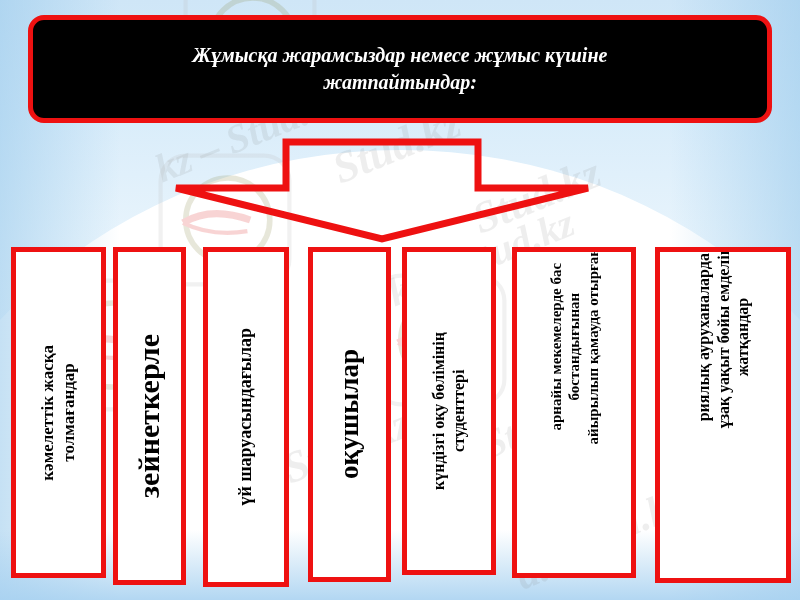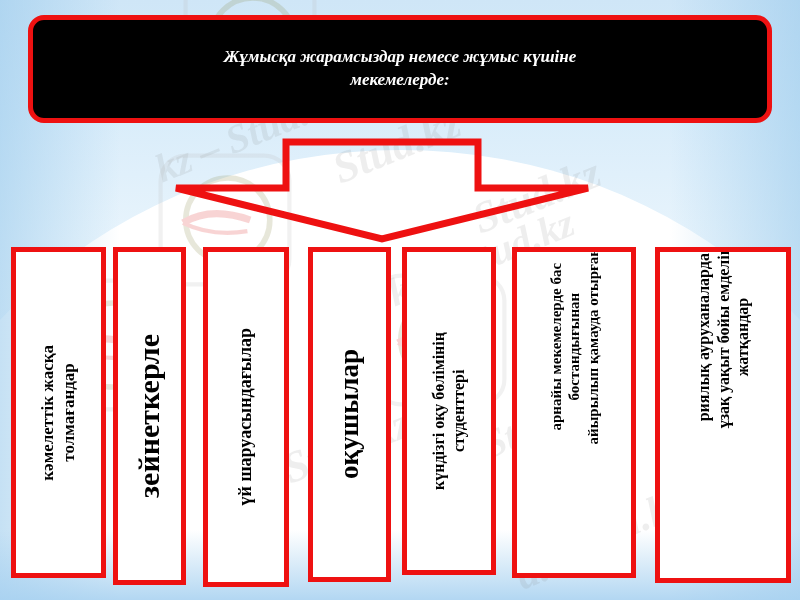--- a/index.html
+++ b/index.html
@@ -88,21 +88,21 @@
     display: flex;
     align-items: center;
     justify-content: center;
     z-index: 5;
   }
   #title-text {
     color: #ffffff;
     font-family: "Liberation Serif", serif;
     font-style: italic;
     font-weight: bold;
-    font-size: 17px;
+    font-size: 20px;
     line-height: 1.33;
     text-align: center;
     padding: 0 26px;
   }
 
   
   #down-arrow {
     position: absolute;
     left: 172px;
     top: 138px;
@@ -184,21 +184,21 @@
     <rect x="4" y="4" width="92" height="92" rx="18" ry="18" fill="none" stroke="#bcbcbc" stroke-width="3"></rect>
     <circle cx="52" cy="50" r="30" fill="none" stroke="#8a8a4a" stroke-width="4"></circle>
     <path d="M20 52 Q40 40 68 50" fill="none" stroke="#e03030" stroke-width="5"></path>
     <path d="M20 52 Q40 62 66 58" fill="none" stroke="#e03030" stroke-width="3"></path>
   </svg>
 
   <div id="title-banner">
     <div id="title-text">
       <span>Жұмысқа жарамсыздар немесе жұмыс күшіне</span>
       <br>
-      <span>мекемелерде:</span>
+      <span>жатпайтындар:</span>
     </div>
   </div>
 
   <svg id="down-arrow" viewBox="0 0 420 105" preserveAspectRatio="none">
     <polygon points="114,4 306,4 306,50 416,50 210,101 4,50 114,50" fill="none" stroke="#ee1111" stroke-width="7" stroke-linejoin="miter"></polygon>
   </svg>
 
   <div class="cat-box" style="left:11px; top:247px; width:95px; height:331px;">
     <div class="cat-inner">
       <div class="cat-label" style="font-size:17px; max-height:310px;">кәмелеттік  жасқа

